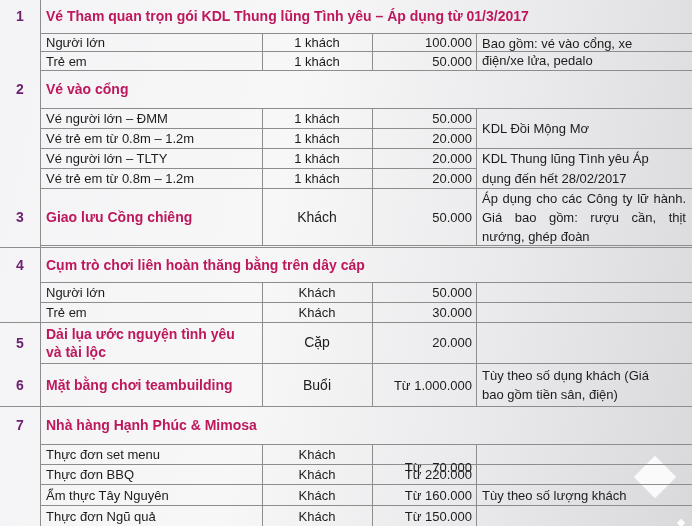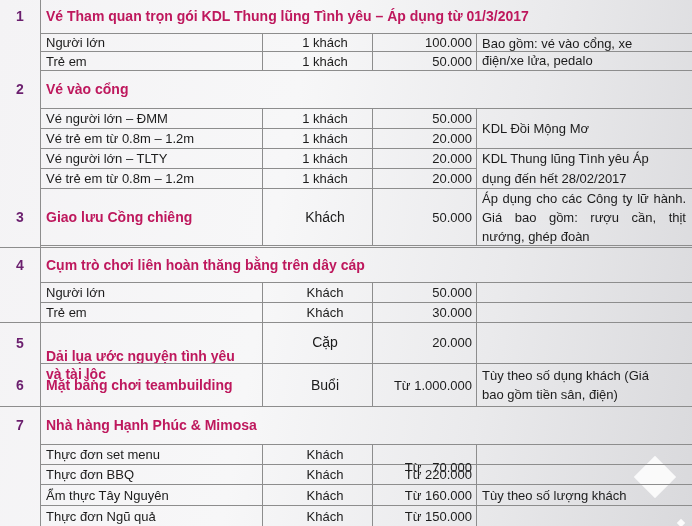--- a/index.html
+++ b/index.html
@@ -26,21 +26,21 @@
     }
     .title {
       position: absolute; left: 46px; color: #be185d; font-weight: bold; font-size: 14px;
       display: flex; align-items: center; line-height: 18px;
     }
     .cell {
       position: absolute; font-size: 13px; display: flex; align-items: center;
       box-sizing: border-box; white-space: nowrap; line-height: 17px;
     }
     .c-name { left: 46px; width: 214px; }
-    .c-unit { left: 270px; width: 110px; justify-content: center; }
+    .c-unit { left: 262px; width: 110px; justify-content: center; }
     .c-price { left: 372px; width: 104px; justify-content: flex-end; padding-right: 4px; }
     .c-note { left: 482px; width: 206px; white-space: normal; }
     .box { position: absolute; border: 1px solid #8d8d8d; box-sizing: border-box; }
     .justify { text-align: justify; text-align-last: left; }
   </style>
 </head>
 <body>
 
 <div class="wm"></div>
 <div class="wm2"></div>
@@ -122,21 +122,21 @@
   <div class="cell c-price" style="top:283px;height:19px;">50.000</div>
 
   <div class="cell c-name" style="top:303px;height:19px;">Trẻ em</div>
   <div class="cell c-unit" style="top:303px;height:19px;">Khách</div>
   <div class="cell c-price" style="top:303px;height:19px;">30.000</div>
 </div>
 <div class="hline" style="top:322px;"></div>
 
 <div>
   <div class="num" style="top:322px;height:41px;">5</div>
-  <div class="title" style="top:322px;height:41px;width:200px;margin-top:22px;">Dải lụa ước nguyện tình yêu và tài lộc</div>
+  <div class="title" style="top:322px;height:41px;width:200px;">Dải lụa ước nguyện tình yêu và tài lộc</div>
   <div class="cell c-unit" style="top:322px;height:41px;font-size:14px;">Cặp</div>
   <div class="cell c-price" style="top:322px;height:41px;">20.000</div>
 </div>
 <div class="hline" style="top:363px;left:40px;"></div>
 
 <div>
 
   <div class="num" style="top:364px;height:42px;">6</div>
   <div class="title" style="top:364px;height:42px;">Mặt bằng chơi teambuilding</div>
   <div class="cell c-unit" style="top:364px;height:42px;font-size:14px;text-align:center;">Buổi</div>

